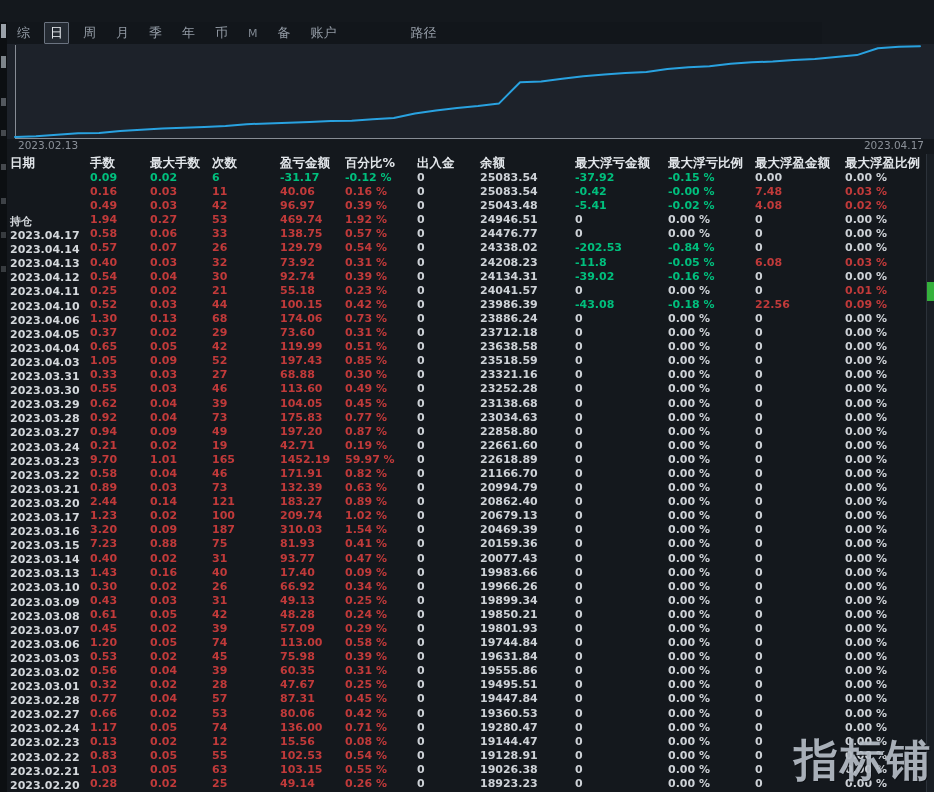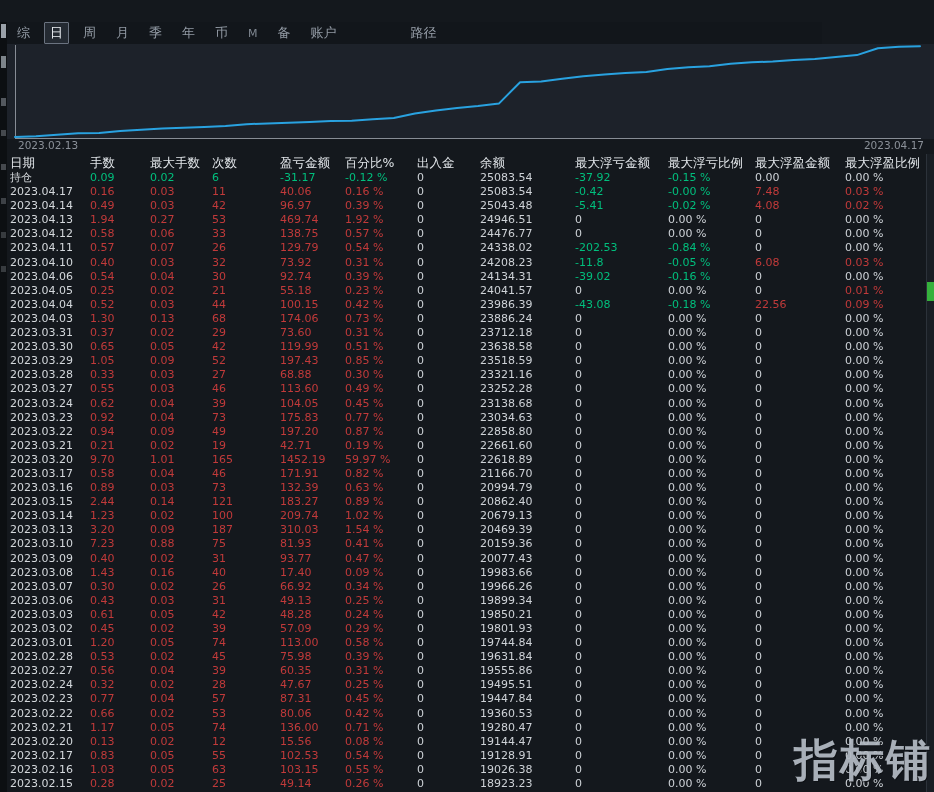--- a/index.html
+++ b/index.html
@@ -19,25 +19,25 @@
   .mi.small{font-size:11px;color:#7f8791;}
   .path-label{margin-left:64px;font-size:13px;color:#9aa2ac;cursor:pointer;}
   
   .chart{position:absolute;left:0;top:44px;width:934px;height:110px;background:#14181d;text-align:center;}
   .chart .plotbg{position:absolute;left:0;top:0;width:934px;height:95px;background:#1d222a;}
   .chart svg{position:absolute;left:0;top:0;}
   .xlabel{position:absolute;top:95px;font-size:10.5px;color:#8b9199;}
   .xlabel.left{left:18px;}
   .xlabel.right{right:10px;}
   
-  .table{position:absolute;left:0;top:154px;width:934px;bottom:0;}
+  .table{position:absolute;left:0;top:154px;width:934px;bottom:0;font-weight:bold;}
   .trow{display:grid;grid-template-columns:80px 60px 62px 68px 65px 72px 63px 95px 93px 87px 90px 1fr;
         padding-left:10px;height:14.1px;line-height:14.1px;font-size:11px;white-space:nowrap;}
   .thead .trow{height:17px;line-height:17px;font-size:12.5px;color:#e2e6ea;}
-  .c-d{color:#d4d8dc;} .c-w{color:#ced2d7;} .c-r{color:#c13a3a;} .c-g{color:#00bf7d;}
+  .c-d{color:#d4d8dc;margin-top:44px;} .c-w{color:#ced2d7;} .c-r{color:#c13a3a;} .c-g{color:#00bf7d;}
   
   .dock{position:absolute;left:0;top:22px;width:7px;height:770px;background:#0c0f12;z-index:5;}
   .dock i{position:absolute;left:1px;width:5px;display:block;background:#9aa1a9;}
   
   .sbar{position:absolute;right:0;top:154px;width:7px;bottom:0;background:#191e24;border-left:1px solid #2c323a;z-index:6;}
   .sbar .thumb{position:absolute;left:0;right:0;top:128px;height:19px;background:#35b13c;}
   
   .watermark{position:absolute;right:2px;bottom:2px;font-size:44px;font-weight:bold;color:#b4bbc4;opacity:.93;z-index:9;letter-spacing:2px;text-shadow:1px 1px 0 #0e1115;}
 </style>
 </head>

